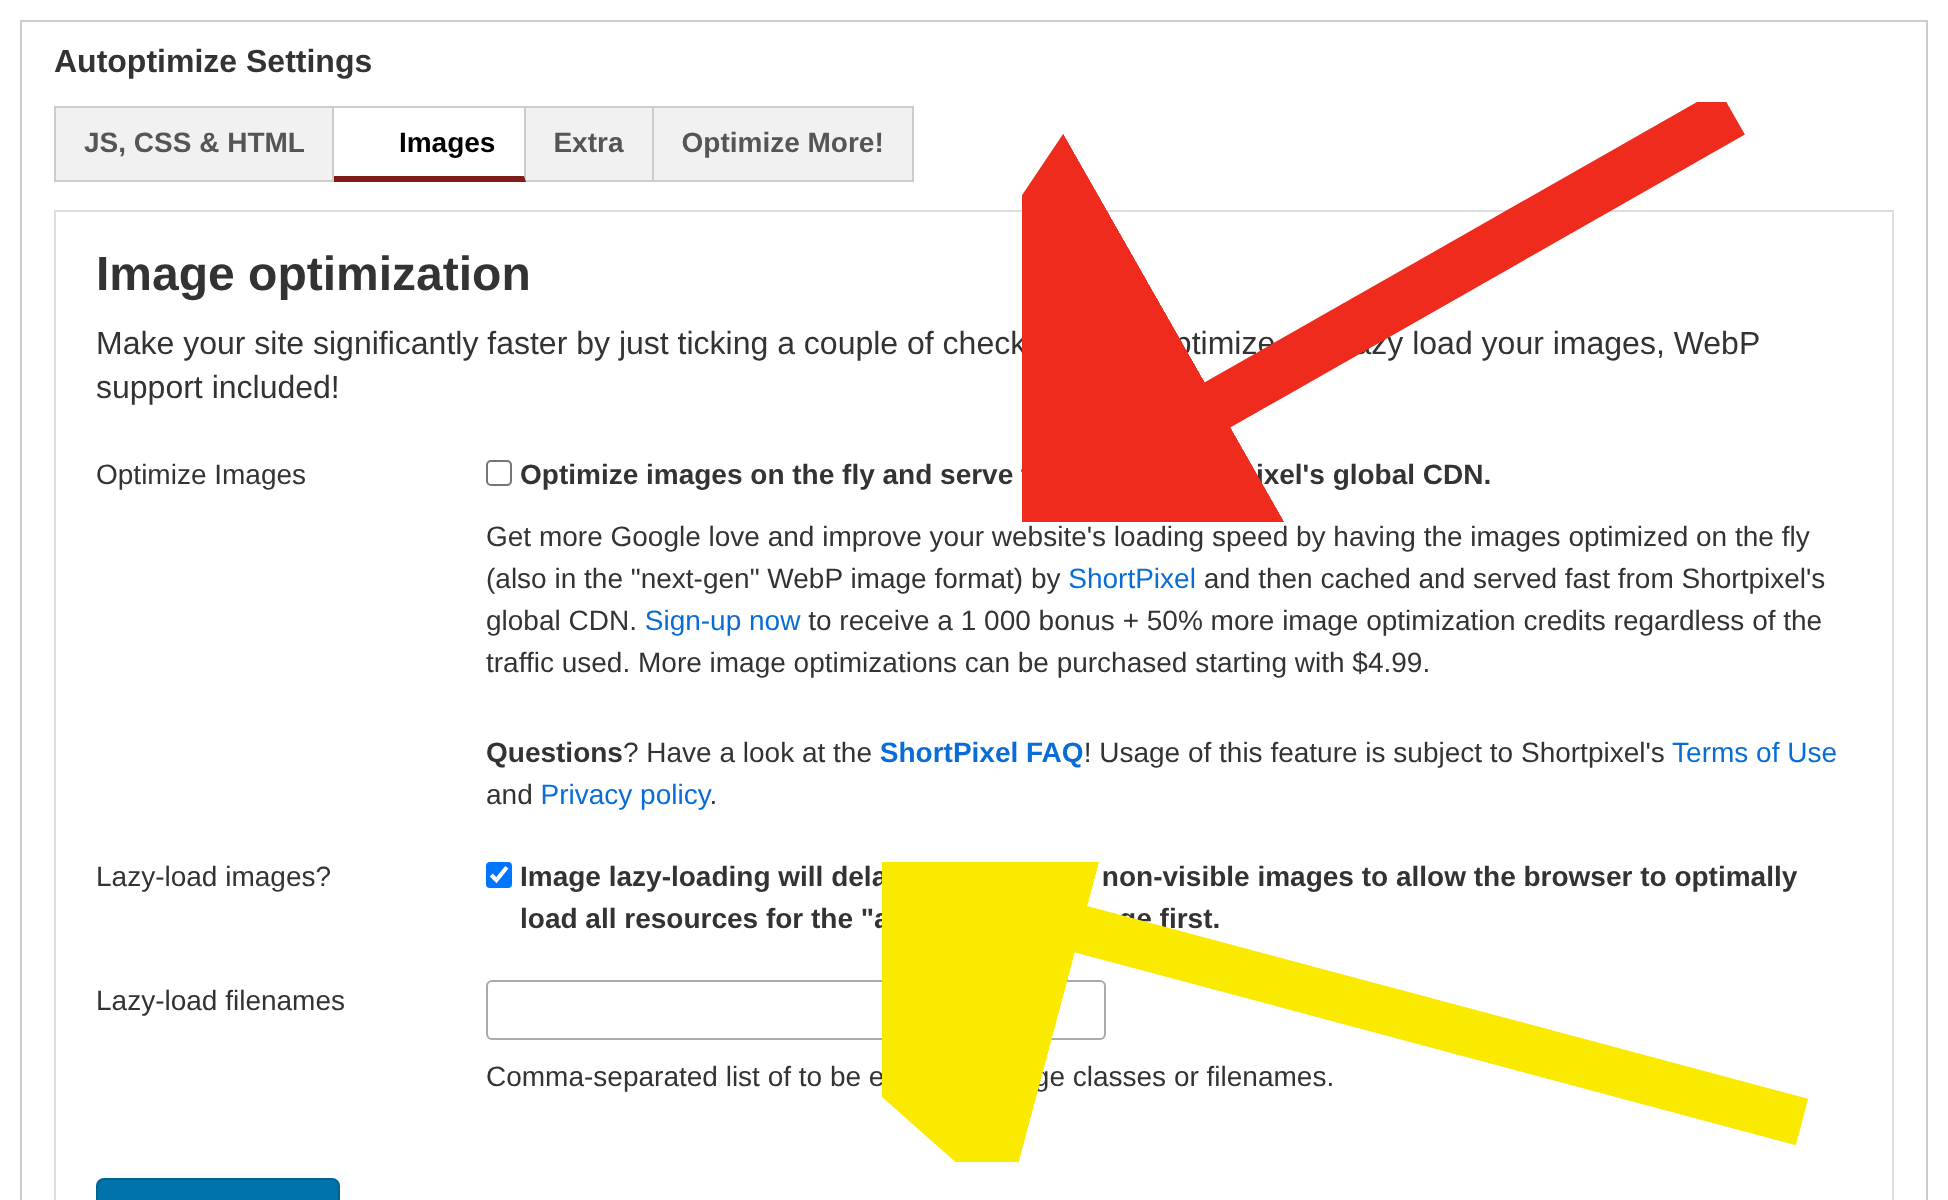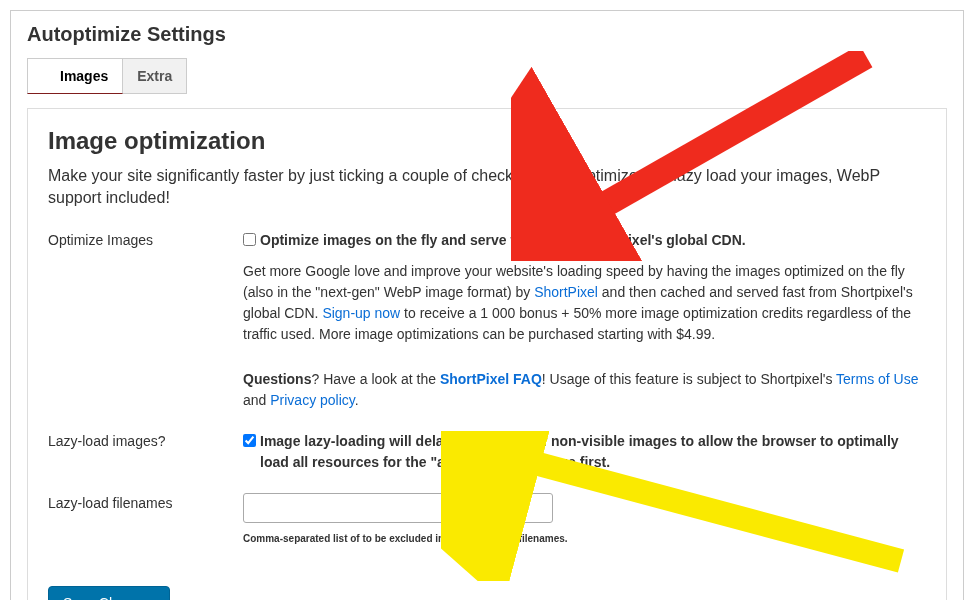--- a/index.html
+++ b/index.html
@@ -9,41 +9,41 @@
       color: #333;
       background: #fff;
       padding: 10px;
     }
     .wrap {
       border: 1px solid #ccc;
       padding: 12px 16px 20px;
       position: relative;
     }
     .page-title {
-      font-size: 20px;
+      font-size: 16px;
       font-weight: 600;
       margin-bottom: 12px;
     }
     .tabs {
       display: flex;
       gap: 0;
       margin-bottom: 14px;
     }
     .tab {
       border: 1px solid #ccc;
       background: #f1f1f1;
       padding: 9px 14px;
       font-size: 14px;
       font-weight: 700;
       color: #555;
       cursor: pointer;
     }
     .tab.active {
       background: #fff;
-      border-bottom: 1px solid #7f1d1d;
+      border-bottom: 3px solid #7f1d1d;
       color: #000;
       padding-left: 32px;
     }
     .tab + .tab { border-left: none; }
     .panel {
       border: 1px solid #ddd;
       padding: 18px 20px 22px;
     }
     .panel-h {
       font-size: 24px;
@@ -97,23 +97,23 @@
     }
     .input-text {
       width: 310px;
       height: 30px;
       padding: 4px 8px;
       border: 1px solid #aaa;
       border-radius: 3px;
       font-size: 14px;
     }
     .hint {
-      font-weight: 700;
+      font-weight: 400;
       margin-top: 8px;
-      font-size: 10px;
+      font-size: 14px;
     }
     .save-btn {
       background: #0073aa;
       color: #fff;
       border: 1px solid #006394;
       border-radius: 4px;
       padding: 8px 14px;
       font-size: 14px;
       font-weight: 500;
       cursor: pointer;
@@ -126,22 +126,24 @@
     }
   </style>
 </head>
 <body>
 
 <div class="wrap">
 
   <h1 class="page-title">Autoptimize Settings</h1>
 
   <div class="tabs">
+    <div class="tab">JS, CSS &amp; HTML</div>
     <div class="tab active">Images</div>
     <div class="tab">Extra</div>
+    <div class="tab">Optimize More!</div>
   </div>
 
   <div class="panel">
     <h2 class="panel-h">Image optimization</h2>
     <p class="panel-desc">Make your site significantly faster by just ticking a couple of checkboxes to optimize and lazy load your images, WebP support included!</p>
 
     <div class="row">
       <div class="row-label">Optimize Images</div>
       <div class="row-content">
         <div class="ck-line">

